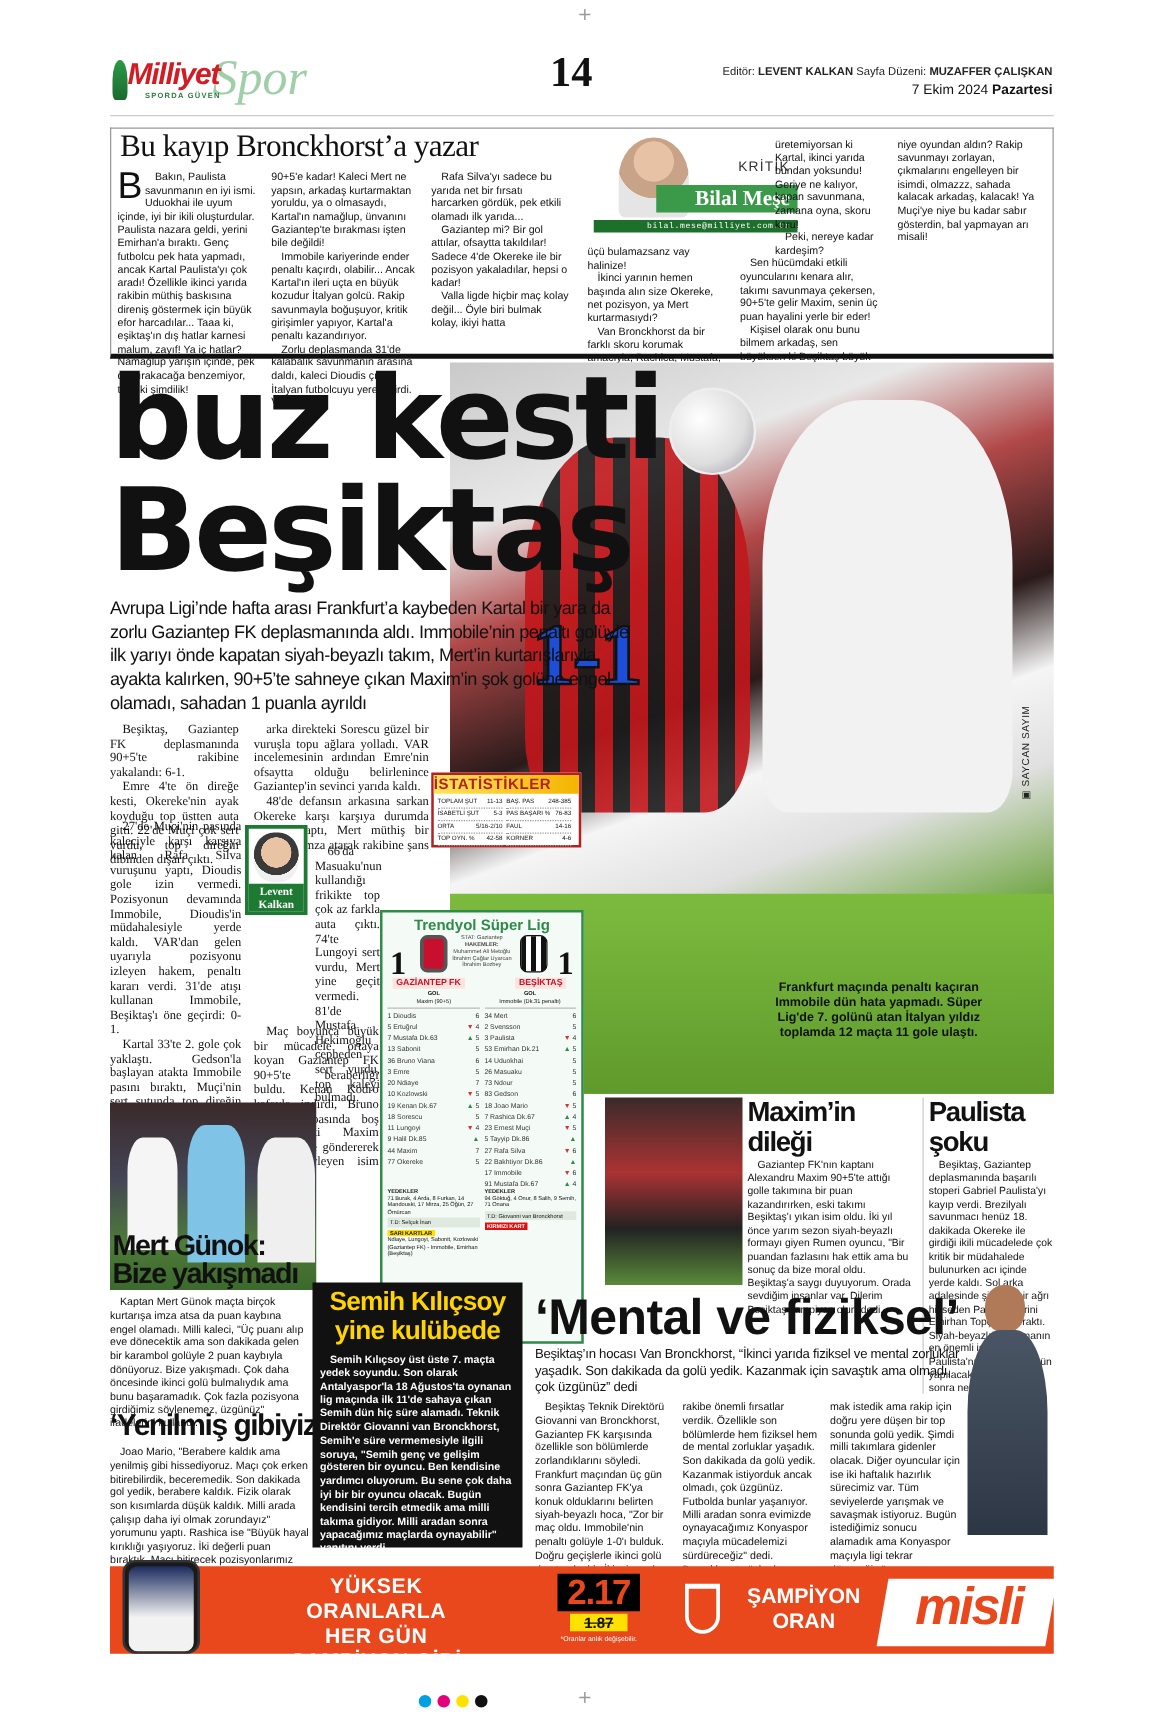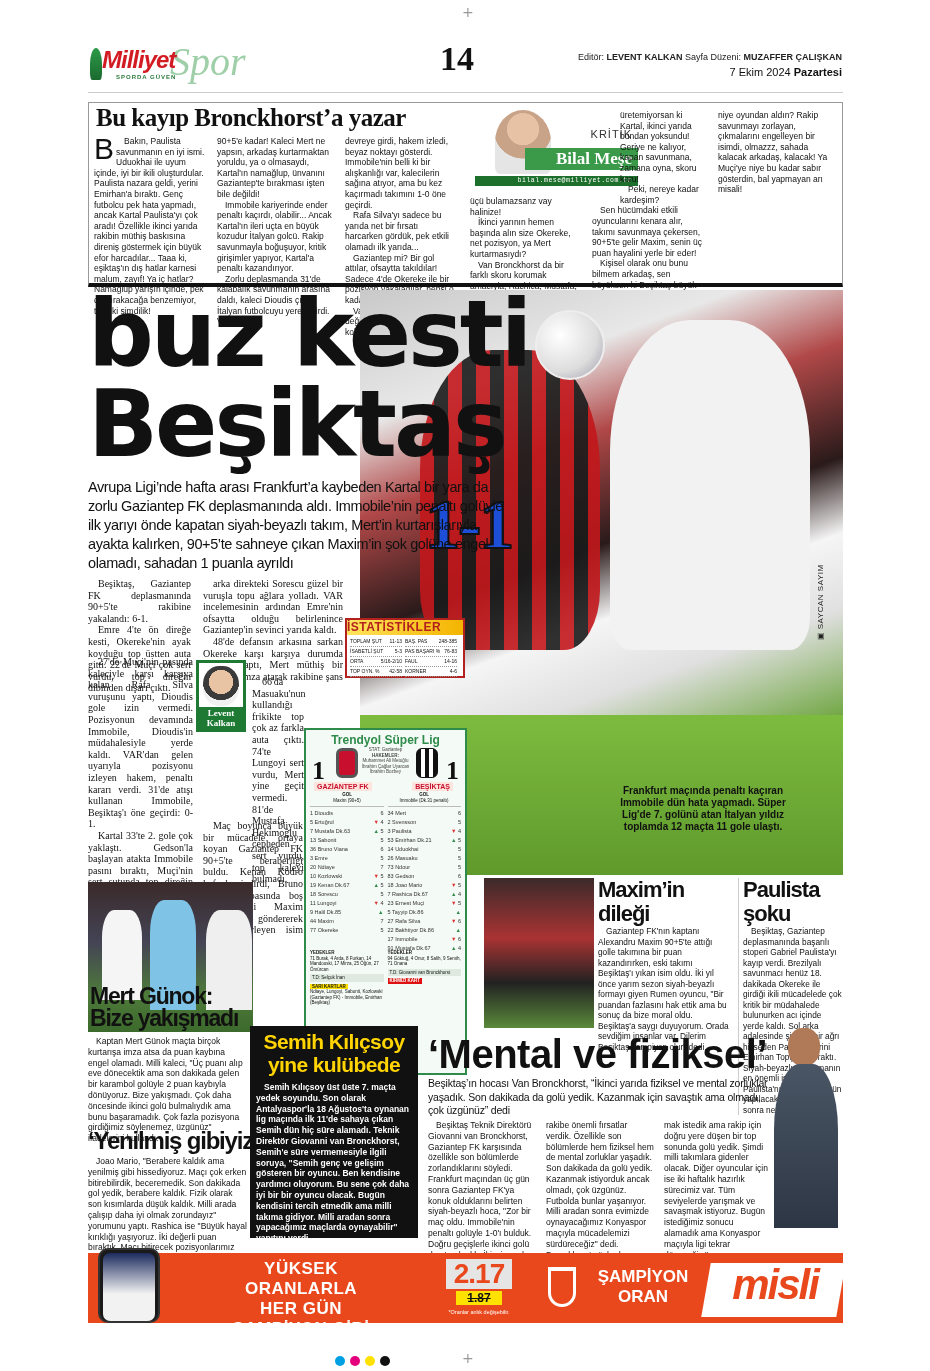--- a/index.html
+++ b/index.html
@@ -12,21 +12,21 @@
 .logo-s{position:absolute;left:80px;top:-6px;font-family:"Liberation Serif",serif;font-size:40px;color:#9fcfa8;font-style:italic}
 .logo-tag{position:absolute;left:26px;top:30px;font-size:6px;font-weight:bold;color:#2a7a3b;letter-spacing:1px}
 .flame{position:absolute;left:0;top:4px;width:12px;height:32px;background:linear-gradient(#2a9a47,#1c6a2f);border-radius:50% 50% 20% 20%}
 .pageno{left:440px;top:40px;font-family:"Liberation Serif",serif;font-size:34px;font-weight:bold}
 .editor{right:88px;top:52px;font-size:9px;color:#222;text-align:right}
 .editor b{font-weight:bold}
 .date{right:88px;top:66px;font-size:11px;text-align:right}
 .hrule{left:88px;top:92px;width:755px;height:1px;background:#ccc}
 
 .colbox{left:88px;top:102px;width:755px;height:185px;border:1px solid #999;border-bottom:4px solid #111}
-.colhead{left:96px;top:104px;font-family:"Liberation Serif",serif;font-weight:bold;font-size:25px;letter-spacing:-.5px}
+.colhead{left:96px;top:104px;font-family:"Liberation Serif",serif;font-weight:normal;font-size:25px;letter-spacing:-.5px}
 .ctext{font-size:8.5px;line-height:10.6px;color:#111;text-indent:8px}
 .ctext p{margin:0}
 .dropcap{float:left;font-size:30px;line-height:26px;font-family:"Liberation Sans",sans-serif;margin-right:2px;text-indent:0}
 .bilalbox{left:475px;top:110px;width:163px;height:78px}
 .bilal-photo{position:absolute;left:20px;top:0;width:56px;height:64px;background:radial-gradient(circle at 50% 30%,#e8c2a4 0 30%,#c9a388 31% 55%,#e5e5e5 56%);border-radius:50% 50% 10% 10%}
 .kritik{position:absolute;right:6px;top:18px;font-size:11px;letter-spacing:1px;color:#333}
 .bilal-name{position:absolute;left:50px;top:38px;width:113px;height:22px;background:#3a9a4a;color:#fff;font-family:"Liberation Serif",serif;font-size:17px;font-weight:bold;text-align:right;padding-right:6px;line-height:22px}
 .bilal-mail{position:absolute;left:0;top:66px;width:163px;height:10px;background:#1d6f2c;color:#fff;font-size:6.5px;text-align:right;padding-right:6px;line-height:10px;font-family:"Liberation Mono",monospace;letter-spacing:.5px}
 
 .photo{left:360px;top:290px;width:483px;height:585px;background:linear-gradient(160deg,#c9c9c9 0%,#e8e8e8 18%,#b14848 30%,#2a1a1a 45%,#f5f5f5 55%,#e0e0e0 65%,#6aa33a 80%,#5f9a32 100%)}
@@ -81,21 +81,21 @@
 .coach{left:770px;top:1028px;width:73px;height:200px}
 .coach-head{position:absolute;left:18px;top:0;width:32px;height:38px;border-radius:45%;background:#b07a58}
 .coach-body{position:absolute;left:4px;top:36px;width:64px;height:164px;background:linear-gradient(#4a5665,#2d3644);border-radius:40% 40% 0 0}
 
 .sub-head{font-weight:bold;font-size:22px;letter-spacing:-1px;line-height:24px}
 
 .ad{left:88px;top:1253px;width:755px;height:70px;background:#e9481c}
 .phone{position:absolute;left:10px;top:-5px;width:62px;height:75px;background:#1a1a1a;border-radius:10px;border:2px solid #333}
 .phone-scr{position:absolute;left:3px;top:3px;right:3px;bottom:0;background:linear-gradient(#1b2b5e,#f2f2f2 60%);border-radius:7px}
 .ad-text{position:absolute;left:118px;top:6px;width:190px;text-align:center;color:#fff;font-weight:900;font-size:17px;line-height:20px;letter-spacing:.5px}
-.odds1{position:absolute;left:358px;top:6px;width:66px;height:30px;background:#e5e5e5;color:#e9481c;font-weight:900;font-size:28px;text-align:center;line-height:30px;letter-spacing:-1px}
+.odds1{position:absolute;left:358px;top:6px;width:66px;height:30px;background:#000000;color:#e9481c;font-weight:900;font-size:28px;text-align:center;line-height:30px;letter-spacing:-1px}
 .odds2{position:absolute;left:368px;top:38px;width:46px;height:14px;background:#ffe100;color:#111;font-weight:900;font-size:12px;text-align:center;line-height:14px;text-decoration:line-through}
 .odds-note{position:absolute;left:358px;top:56px;width:66px;text-align:center;color:#fff;font-size:5.5px}
 .cup{position:absolute;left:460px;top:14px;width:28px;height:40px;border:3px solid #fff;border-radius:0 0 14px 14px;border-top-width:4px}
 .champ{position:absolute;left:500px;top:14px;width:110px;text-align:center;color:#fff;font-weight:900;font-size:17px;line-height:20px}
 .misli{position:absolute;left:618px;top:10px;width:135px;height:54px;background:#fff;transform:skewX(-10deg)}
 .misli-t{position:absolute;left:622px;top:8px;width:130px;text-align:center;color:#e9481c;font-weight:900;font-style:italic;font-size:42px;letter-spacing:-2px}
 .dots{left:335px;top:1356px;display:flex;gap:5px}
 .dots span{width:10px;height:10px;border-radius:50%;display:block}
 </style>
 </head>
@@ -123,21 +123,20 @@
   <span class="dropcap">B</span>
   <p>Bakın, Paulista savunmanın en iyi ismi. Uduokhai ile uyum içinde, iyi bir ikili oluşturdular. Paulista nazara geldi, yerini Emirhan'a bıraktı. Genç futbolcu pek hata yapmadı, ancak Kartal Paulista'yı çok aradı! Özellikle ikinci yarıda rakibin müthiş baskısına direniş göstermek için büyük efor harcadılar... Taaa ki,</p>
     <p style="text-indent:0">eşiktaş'ın dış hatlar karnesi malum, zayıf! Ya iç hatlar? Namağlup yarışın içinde, pek de bırakacağa benzemiyor, tabii ki şimdilik!</p>
 </div>
 <div class="abs ctext" style="left:217px;top:136px;width:116px">
   <p style="text-indent:0">90+5'e kadar! Kaleci Mert ne yapsın, arkadaş kurtarmaktan yoruldu, ya o olmasaydı, Kartal'ın namağlup, ünvanını Gaziantep'te bırakması işten bile değildi!</p>
     <p>Immobile kariyerinde ender penaltı kaçırdı, olabilir... Ancak Kartal'ın ileri uçta en büyük kozudur İtalyan golcü. Rakip savunmayla boğuşuyor, kritik girişimler yapıyor, Kartal'a penaltı kazandırıyor.</p>
     <p>Zorlu deplasmanda 31'de kalabalık savunmanın arasına daldı, kaleci Dioudis çıktı, İtalyan futbolcuyu yere indirdi. VAR</p>
 </div>
 <div class="abs ctext" style="left:345px;top:136px;width:112px">
-  <p style="text-indent:0">devreye girdi, hakem izledi, beyaz noktayı gösterdi. Immobile'nin belli ki bir alışkanlığı var, kalecilerin sağına atıyor, ama bu kez kaçırmadı takımını 1-0 öne geçirdi.</p>
     <p>Rafa Silva'yı sadece bu yarıda net bir fırsatı harcarken gördük, pek etkili olamadı ilk yarıda...</p>
     <p>Gaziantep mi? Bir gol attılar, ofsaytta takıldılar! Sadece 4'de Okereke ile bir pozisyon yakaladılar, hepsi o kadar!</p>
     <p>Valla ligde hiçbir maç kolay değil... Öyle biri bulmak kolay, ikiyi hatta</p>
 </div>
 <div class="abs bilalbox">
   <div class="bilal-photo"></div>
   <div class="kritik">KRİTİK</div>
   <div class="bilal-name">Bilal Meşe</div>
   <div class="bilal-mail">bilal.mese@milliyet.com.tr</div>
 </div>

